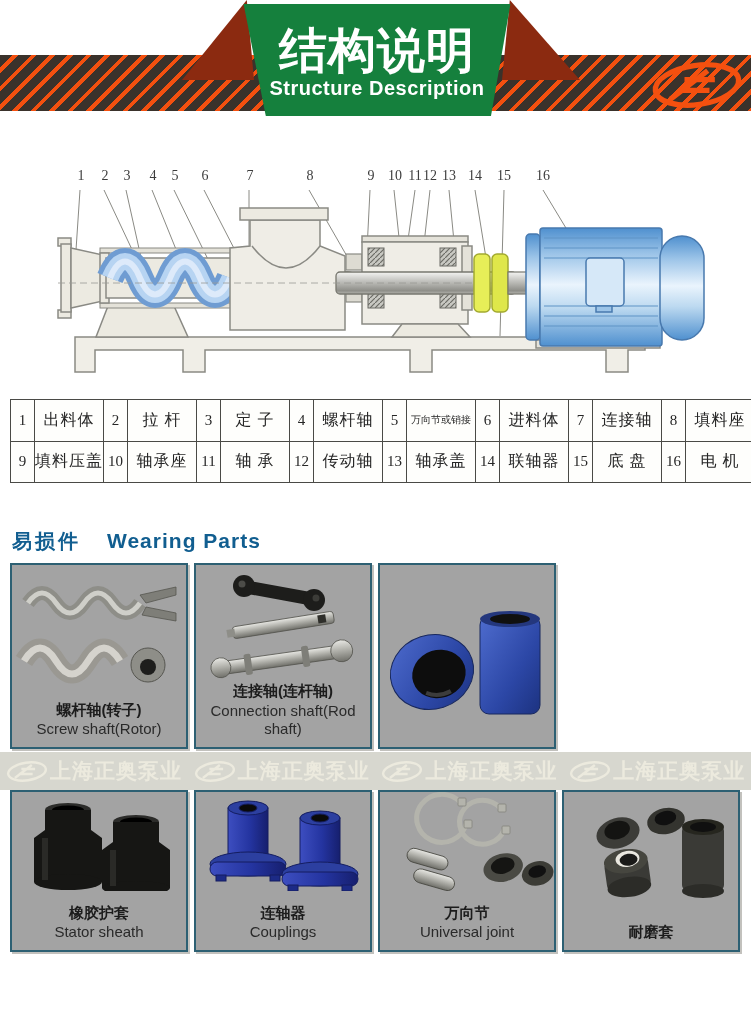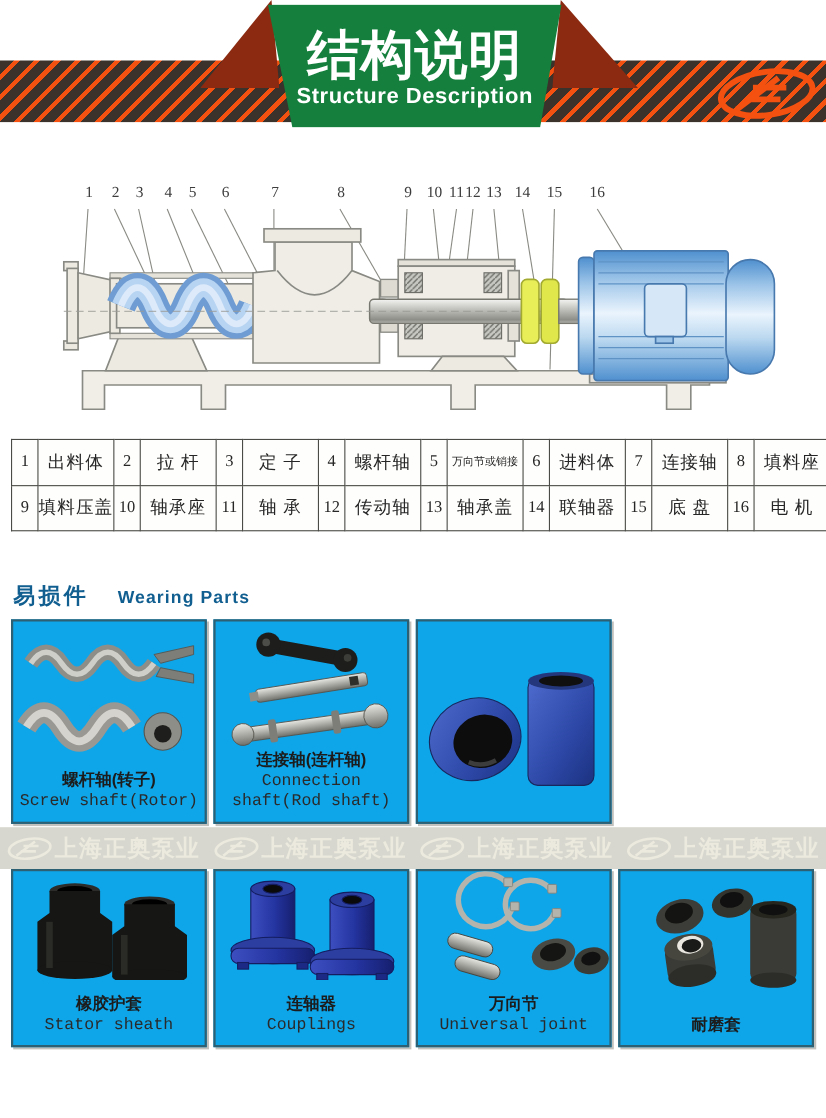--- a/index.html
+++ b/index.html
@@ -31,34 +31,34 @@
   table.parts td{border:1px solid #4a4a46;text-align:center;vertical-align:middle;
       font-family:"Liberation Serif",serif;font-size:16px;color:#262626;padding:0;
       background:#fefefc;}
   table.parts td.no{width:23px;font-size:15px;}
   table.parts td.nm{width:68px;letter-spacing:1px;}
   table.parts td.sm{font-size:10px;letter-spacing:0;font-family:Liberation Mono, monospace;}
 
   
   .wtitle{position:absolute;top:528px;left:12px;display:flex;align-items:baseline;gap:26px;text-align:right;}
   .wtitle .cn{font-size:20px;font-weight:bold;color:#115e90;letter-spacing:3px;}
-  .wtitle .en{font-size:16px;font-weight:bold;color:#115e90;letter-spacing:1px;}
+  .wtitle .en{font-size:21px;font-weight:bold;color:#115e90;letter-spacing:1px;}
 
   .grid-row{position:absolute;left:10px;display:flex;gap:6px;}
   .grid-row.r1{top:563px;}
   .grid-row.r2{top:790px;}
-  .card{width:178px;background:#0ea5e9;border:2px solid #2d6073;box-sizing:border-box;
+  .card{width:178px;background:#a3a3a3;border:2px solid #2d6073;box-sizing:border-box;
         box-shadow:2px 2px 0 rgba(120,118,108,.45);
         display:flex;flex-direction:column;align-items:center;justify-content:flex-end;}
   .grid-row.r1 .card{height:186px;}
   .grid-row.r2 .card{height:162px;gap:12px;}
   .card .img{flex:1;width:100%;display:flex;align-items:center;justify-content:center;overflow:hidden;}
   .card .cap{width:100%;text-align:center;padding-bottom:8px;}
   .card .cap .cn{font-size:15px;font-weight:bold;color:#1c1c1c;line-height:1.35;}
-  .card .cap .en{font-size:15px;color:#2a2a2a;line-height:1.25;font-family:Liberation Mono, monospace;}
+  .card .cap .en{font-size:15px;color:#2a2a2a;line-height:1.25;}
 
   
   .wmband{position:absolute;top:752px;left:0;width:751px;height:38px;background:#d7d7cf;
       display:flex;align-items:center;justify-content:space-around;z-index:5;}
   .wm{display:flex;align-items:center;gap:2px;color:#eceade;}
   .wm svg{width:42px;height:23px;}
   .wm .t{font-size:21px;font-weight:bold;letter-spacing:1px;}
 </style>
 </head>
 <body>

